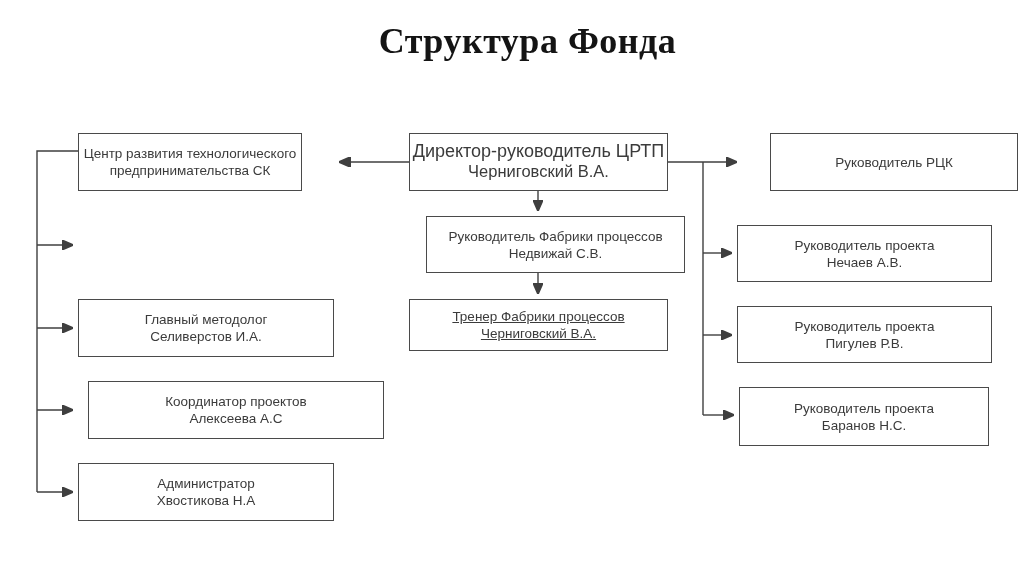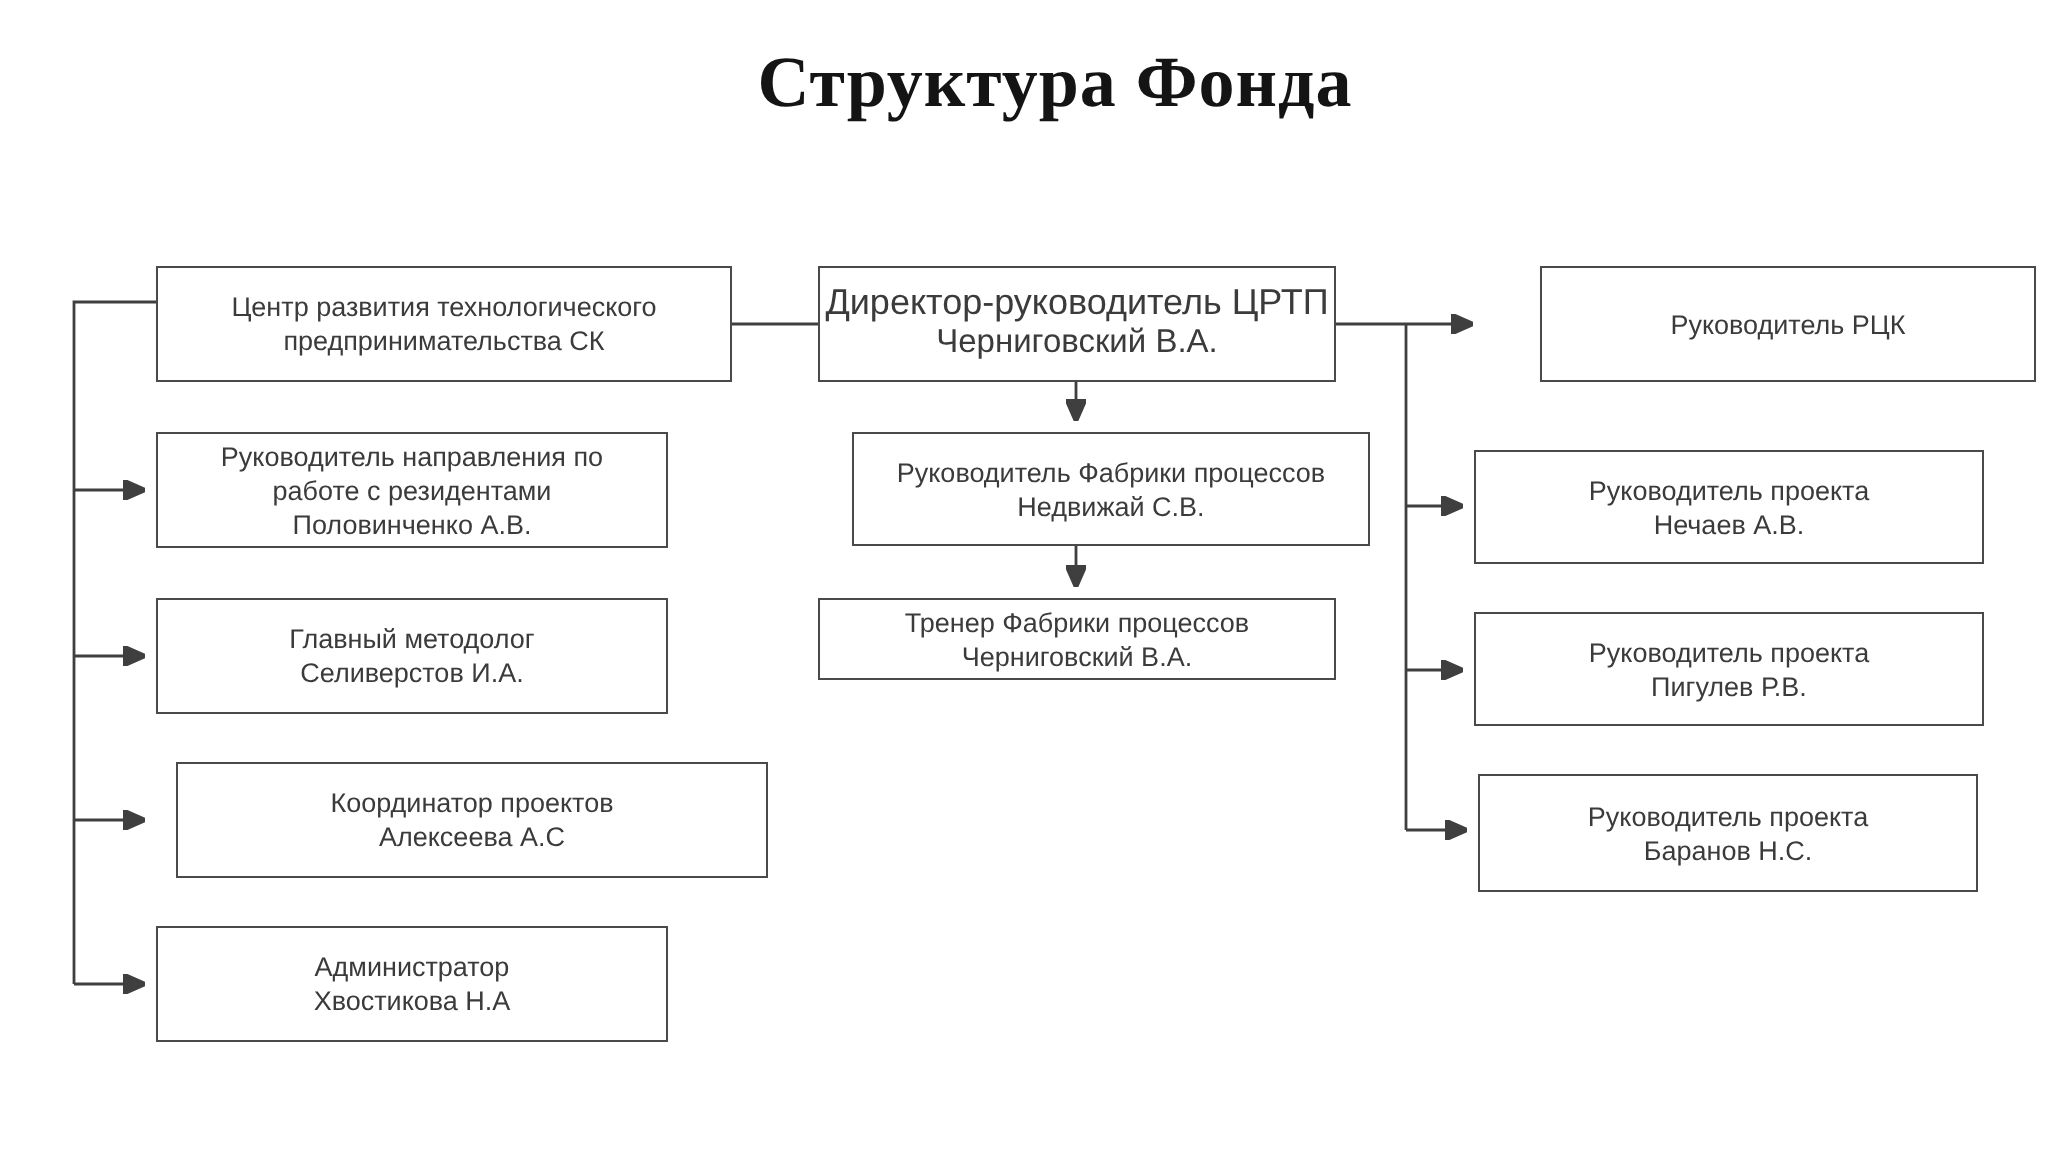--- a/index.html
+++ b/index.html
@@ -24,29 +24,29 @@
   .node{
     position:absolute;box-sizing:border-box;border:1.5px solid var(--border);
     background:#fff;display:flex;flex-direction:column;align-items:center;
     justify-content:center;text-align:center;color:var(--text);
     font-size:13.5px;line-height:17px;
   }
   .txt{white-space:pre-line;}
   .role{font-size:18px;line-height:19px;}
   .name{font-size:16.5px;line-height:21px;}
   
-  #l1{left:78px;top:133px;width:288px;height:58px;}
+  #l1{left:78px;top:133px;width:224px;height:58px;}
   #l2{left:78px;top:216px;width:256px;height:58px;}
   #l3{left:78px;top:299px;width:256px;height:58px;}
   #l4{left:88px;top:381px;width:296px;height:58px;}
   #l5{left:78px;top:463px;width:256px;height:58px;}
   
   #c1{left:409px;top:133px;width:259px;height:58px;}
   #c2{left:409px;top:216px;width:259px;height:57px;margin-left:17px;}
-  #c3{left:409px;top:299px;width:259px;height:41px;}
+  #c3{left:409px;top:299px;width:259px;height:52px;text-decoration:underline;}
   
   #r1{left:742px;top:133px;width:248px;height:58px;margin-left:28px;}
   #r2{left:737px;top:225px;width:255px;height:57px;}
   #r3{left:737px;top:306px;width:255px;height:57px;}
   #r4{left:739px;top:387px;width:250px;height:59px;}
 </style>
 </head>
 <body>
 
 <div class="stage">
@@ -88,25 +88,20 @@
       <line x1="703" y1="253" x2="731" y2="253" marker-end="url(#arr)"></line>
       <line x1="703" y1="335" x2="731" y2="335" marker-end="url(#arr)"></line>
       <line x1="703" y1="415" x2="733" y2="415" marker-end="url(#arr)"></line>
     </g>
   </svg>
 
   <div class="node" id="l1">
     <span class="txt">Центр развития технологического
 предпринимательства СК</span>
   </div>
-  <div class="node" id="l2">
-    <span class="txt">Руководитель направления по
-работе с резидентами
-Половинченко А.В.</span>
-  </div>
   <div class="node" id="l3">
     <span class="txt">Главный методолог
 Селиверстов И.А.</span>
   </div>
   <div class="node" id="l4">
     <span class="txt">Координатор проектов
 Алексеева А.С</span>
   </div>
   <div class="node" id="l5">
     <span class="txt">Администратор

